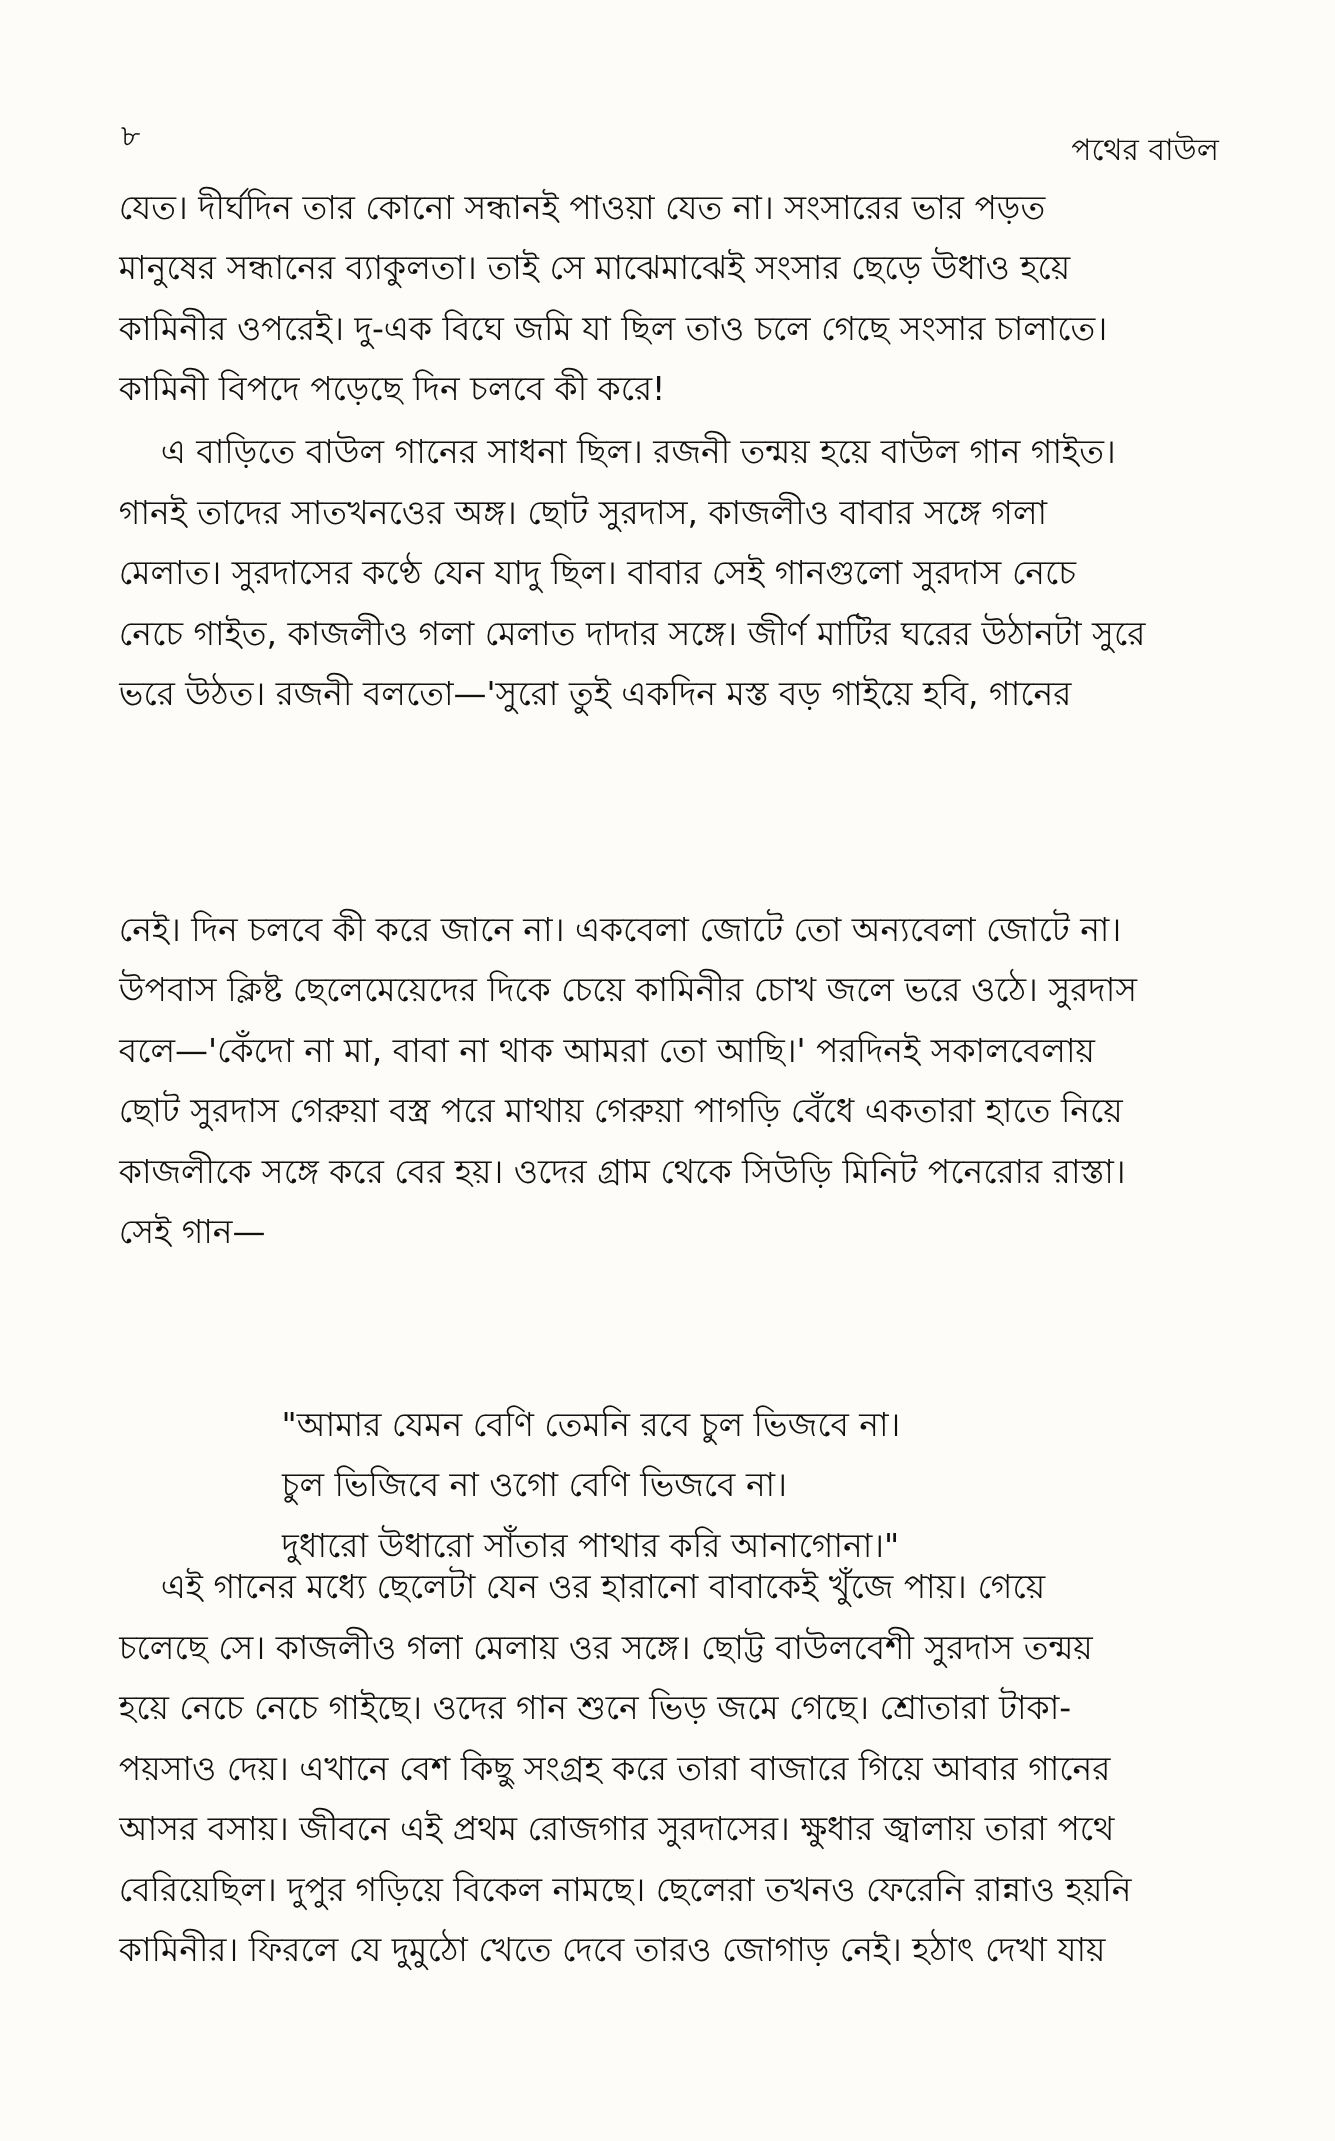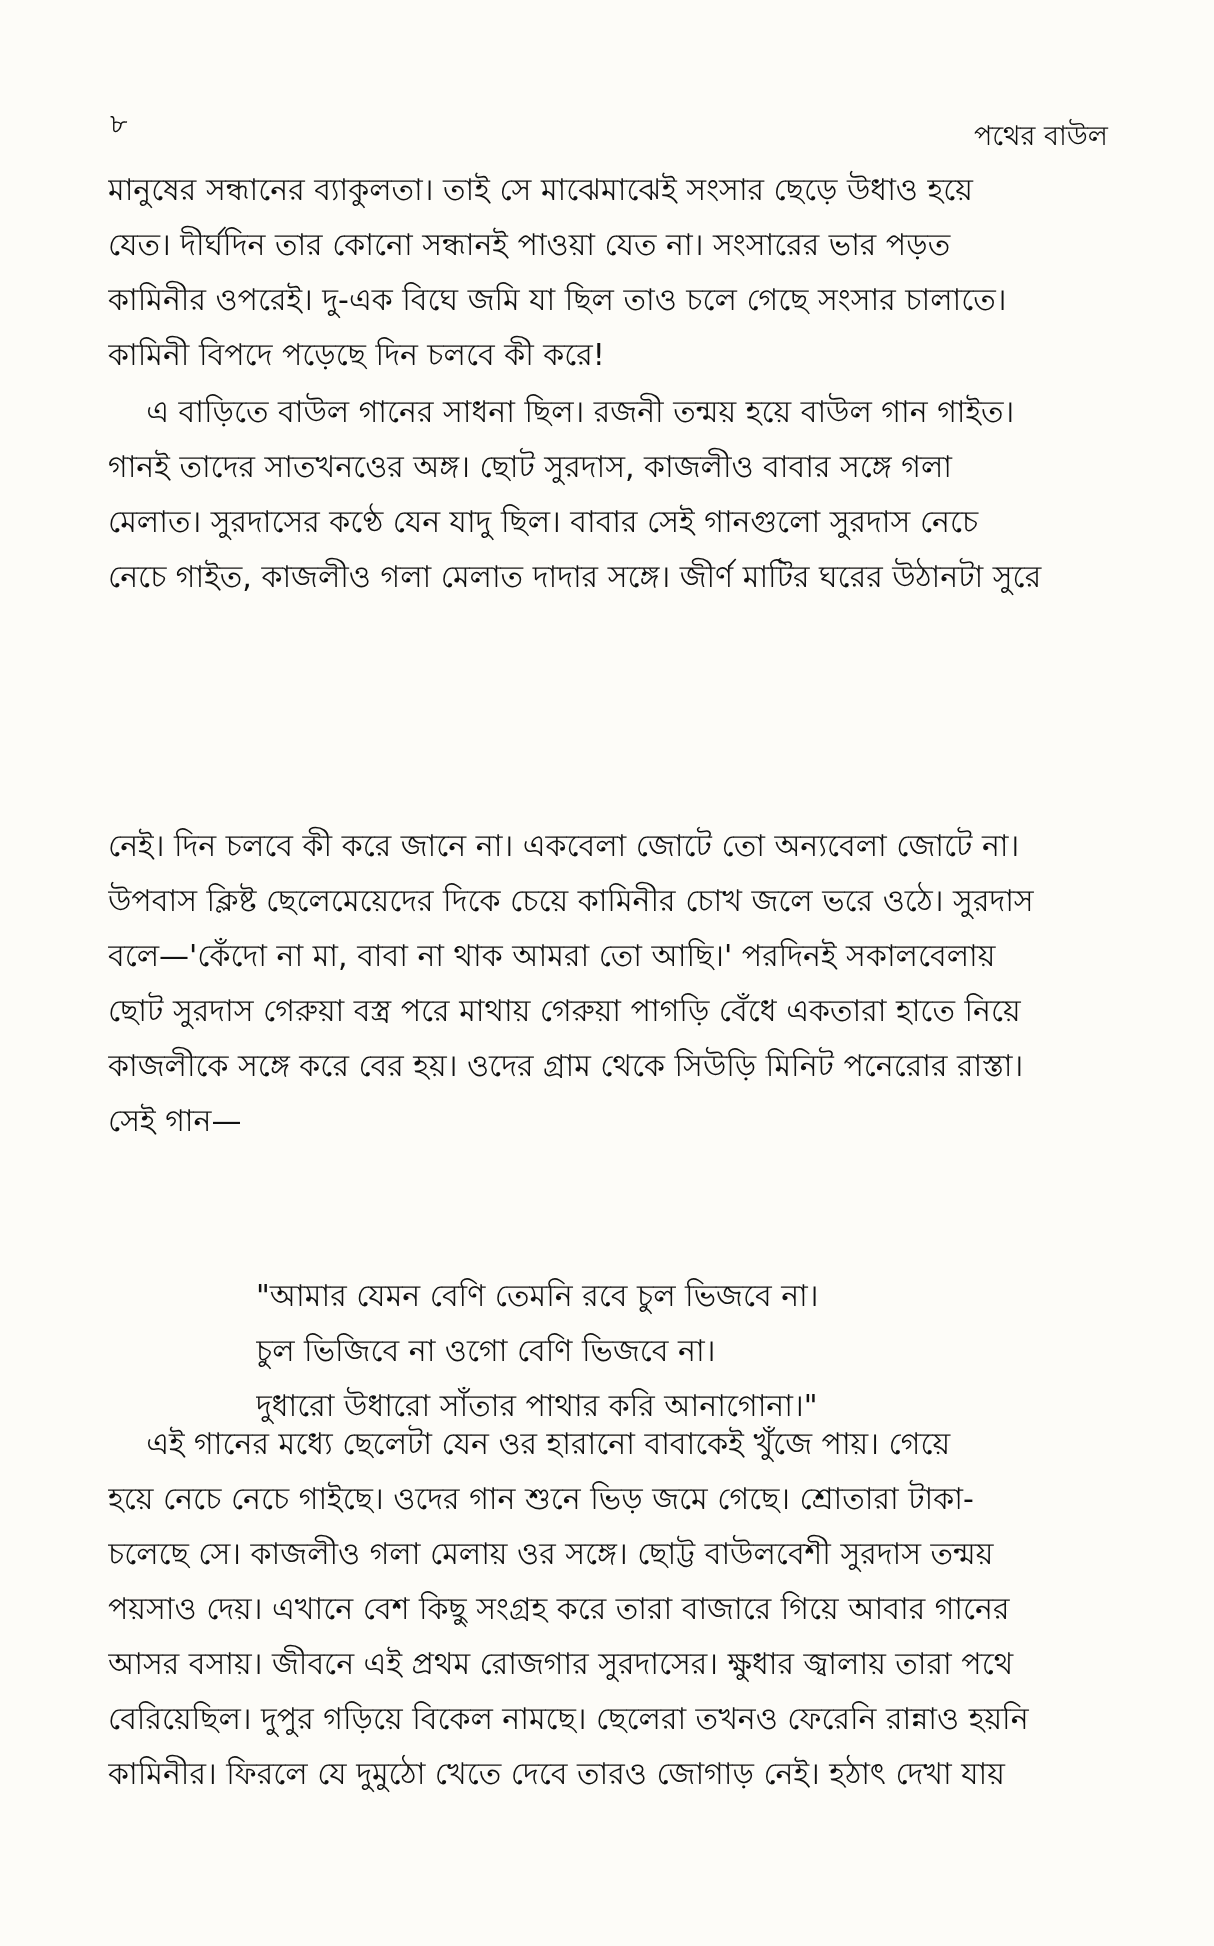--- a/index.html
+++ b/index.html
@@ -22,50 +22,51 @@
 </head>
 <body>
 
 <div class="page">
   <div class="header">
     <span class="page-num">৮</span>
     <span class="running-title">পথের বাউল</span>
   </div>
 
   <div class="para" style="top:162px">
+    <div class="line">যেত। দীর্ঘদিন তার কোনো সন্ধানই পাওয়া যেত না। সংসারের ভার পড়ত</div>
     <div class="line">মানুষের সন্ধানের ব্যাকুলতা। তাই সে মাঝেমাঝেই সংসার ছেড়ে উধাও হয়ে</div>
-    <div class="line">যেত। দীর্ঘদিন তার কোনো সন্ধানই পাওয়া যেত না। সংসারের ভার পড়ত</div>
     <div class="line">কামিনীর ওপরেই। দু-এক বিঘে জমি যা ছিল তাও চলে গেছে সংসার চালাতে।</div>
     <div class="line">কামিনী বিপদে পড়েছে দিন চলবে কী করে!</div>
   </div>
 
   <div class="para" style="top:384px">
     <div class="line" style="white-space:pre">    এ বাড়িতে বাউল গানের সাধনা ছিল। রজনী তন্ময় হয়ে বাউল গান গাইত।</div>
     <div class="line">গানই তাদের সাতখনওের অঙ্গ। ছোট সুরদাস, কাজলীও বাবার সঙ্গে গলা</div>
     <div class="line">মেলাত। সুরদাসের কণ্ঠে যেন যাদু ছিল। বাবার সেই গানগুলো সুরদাস নেচে</div>
     <div class="line">নেচে গাইত, কাজলীও গলা মেলাত দাদার সঙ্গে। জীর্ণ মাটির ঘরের উঠানটা সুরে</div>
+    <div class="line">ভরে উঠত। রজনী বলতো—'সুরো তুই একদিন মস্ত বড় গাইয়ে হবি, গানের</div>
   </div>
 
   <div class="para" style="top:818px">
     <div class="line">নেই। দিন চলবে কী করে জানে না। একবেলা জোটে তো অন্যবেলা জোটে না।</div>
     <div class="line">উপবাস ক্লিষ্ট ছেলেমেয়েদের দিকে চেয়ে কামিনীর চোখ জলে ভরে ওঠে। সুরদাস</div>
     <div class="line">বলে—'কেঁদো না মা, বাবা না থাক আমরা তো আছি।' পরদিনই সকালবেলায়</div>
     <div class="line">ছোট সুরদাস গেরুয়া বস্ত্র পরে মাথায় গেরুয়া পাগড়ি বেঁধে একতারা হাতে নিয়ে</div>
     <div class="line">কাজলীকে সঙ্গে করে বের হয়। ওদের গ্রাম থেকে সিউড়ি মিনিট পনেরোর রাস্তা।</div>
     <div class="line">সেই গান—</div>
   </div>
 
   <div class="verse" style="top:1268px">
     <div class="line">"আমার যেমন বেণি তেমনি রবে চুল ভিজবে না।</div>
     <div class="line">চুল ভিজিবে না ওগো বেণি ভিজবে না।</div>
     <div class="line">দুধারো উধারো সাঁতার পাথার করি আনাগোনা।"</div>
   </div>
 
   <div class="para" style="top:1416px">
     <div class="line" style="white-space:pre">    এই গানের মধ্যে ছেলেটা যেন ওর হারানো বাবাকেই খুঁজে পায়। গেয়ে</div>
+    <div class="line">চলেছে সে। কাজলীও গলা মেলায় ওর সঙ্গে। ছোট্ট বাউলবেশী সুরদাস তন্ময়</div>
     <div class="line">হয়ে নেচে নেচে গাইছে। ওদের গান শুনে ভিড় জমে গেছে। শ্রোতারা টাকা-</div>
-    <div class="line">চলেছে সে। কাজলীও গলা মেলায় ওর সঙ্গে। ছোট্ট বাউলবেশী সুরদাস তন্ময়</div>
     <div class="line">পয়সাও দেয়। এখানে বেশ কিছু সংগ্রহ করে তারা বাজারে গিয়ে আবার গানের</div>
     <div class="line">আসর বসায়। জীবনে এই প্রথম রোজগার সুরদাসের। ক্ষুধার জ্বালায় তারা পথে</div>
     <div class="line">বেরিয়েছিল। দুপুর গড়িয়ে বিকেল নামছে। ছেলেরা তখনও ফেরেনি রান্নাও হয়নি</div>
     <div class="line">কামিনীর। ফিরলে যে দুমুঠো খেতে দেবে তারও জোগাড় নেই। হঠাৎ দেখা যায়</div>
   </div>
 </div>
 
 </body></html>

